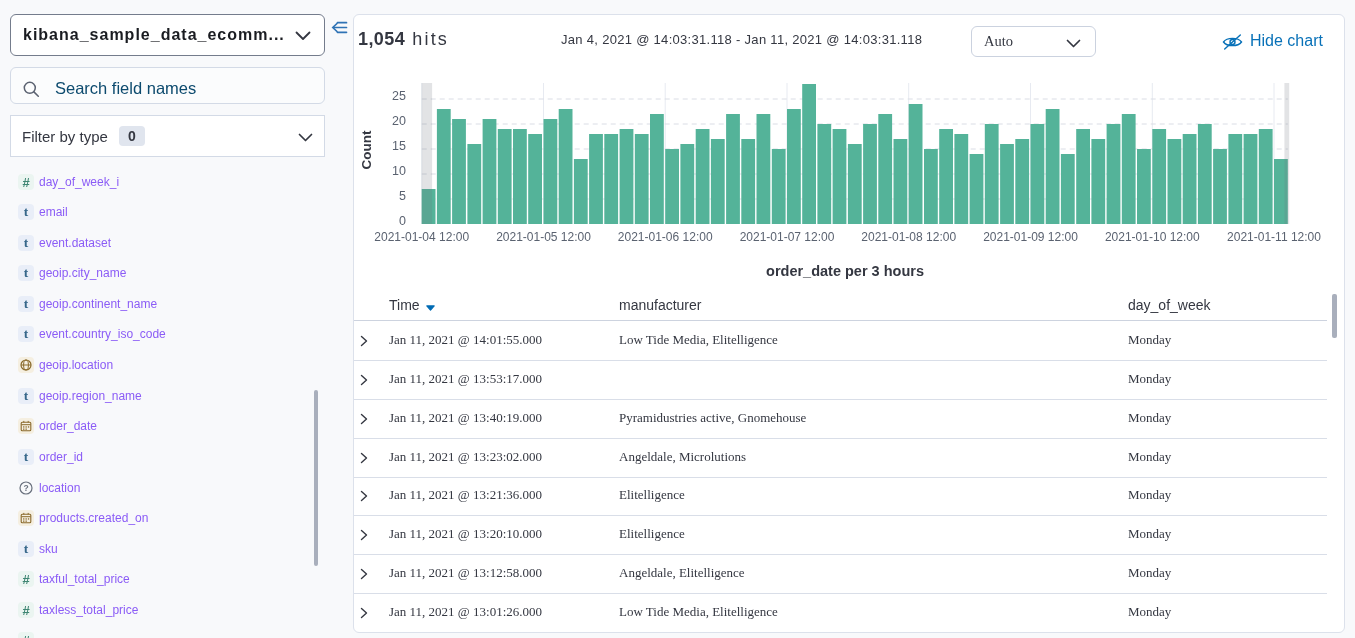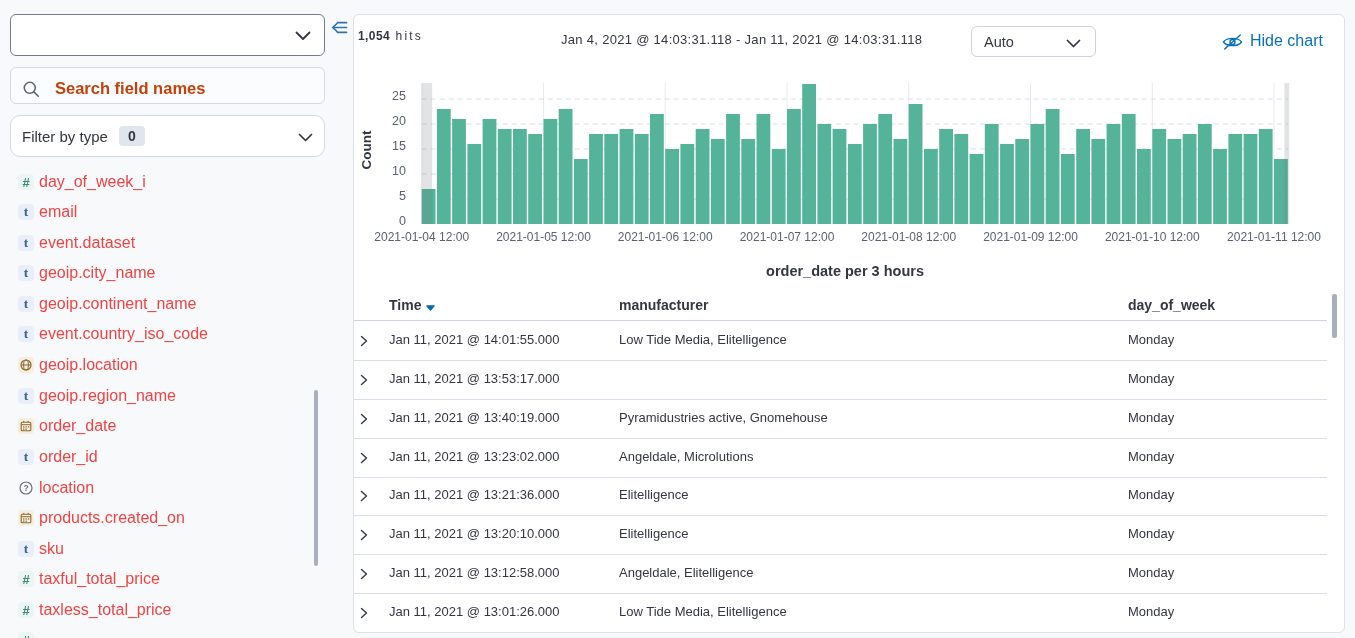--- a/index.html
+++ b/index.html
@@ -3,58 +3,59 @@
 * { margin:0; padding:0; box-sizing:border-box; }
 html,body { width:1355px; height:638px; overflow:hidden; background:#F8F9FB;
   font-family:"Liberation Sans",sans-serif; }
 .abs { position:absolute; }
 
 #idxsel { position:absolute; left:10px; top:14px; width:315px; height:42px; background:#fff;
   border:1px solid #747C8C; border-radius:6px; display:flex; align-items:center; }
 #idxsel .lbl { font-weight:bold; font-size:16px; color:#1a1c21; margin-left:12px; letter-spacing:1px; }
 #srch { position:absolute; left:10px; top:67px; width:315px; height:37px; background:#FBFCFD;
   border:1px solid #D3DAE6; border-radius:6px; display:flex; align-items:center; }
-#srch .ph { color:#c2410c; font-size:16.5px; margin-left:14px; position:relative; top:2.5px;font-weight:bold; }
+#srch .ph { color:#0c4a6e; font-size:16.5px; margin-left:14px; position:relative; top:2.5px; }
 #ftype { position:absolute; left:10px; top:115px; width:315px; height:42px; background:#fff;
-  border:1px solid #D3DAE6; border-radius:10px; display:flex; align-items:center; }
+  border:1px solid #D3DAE6; border-radius:0; display:flex; align-items:center; }
 #ftype .lbl { font-size:15px; color:#343741; margin-left:11px; }
 #ftype .cnt { background:#E0E5EE; color:#343741; font-weight:bold; font-size:14px; border-radius:4px;
   padding:2px 9px; margin-left:11px; }
 .fitem { position:absolute; left:18px; height:28px; display:flex; align-items:center; }
 .bdg { width:16px; height:16px; border-radius:4px; display:inline-flex; align-items:center;
   justify-content:center; flex:0 0 16px; }
 .bnum { background:#EBF5F1; color:#3F8673; font-weight:bold; font-size:13px; }
 .bt { background:#E9EEF8; color:#36678A; font-weight:bold; font-size:13.5px; font-family:"Liberation Serif",serif; }
 .bgeo { background:#F5EFE1; }
 .bq { background:transparent; }
-.fname { font-size:16px; color:#ef4444; margin-left:5px; white-space:nowrap; }
+.fname { font-size:12px; color:#8b5cf6; margin-left:5px; white-space:nowrap; }
 #sbscroll { position:absolute; left:314px; top:390px; width:4px; height:176px; background:#A9AFBC; border-radius:2px; }
 
 #panel { position:absolute; left:353px; top:14px; width:992px; height:619px; background:#fff;
   border:1px solid #DCE1EB; border-radius:6px; }
-#hits { position:absolute; left:358px; top:29px; font-size:12px; color:#343741; letter-spacing:2.2px; }
+#hits { position:absolute; left:358px; top:29px; font-size:18px; color:#343741; letter-spacing:2.2px; }
 #hits b { letter-spacing:0.4px; }
 #dater { position:absolute; left:561px; top:32px; width:402px; font-size:13px; letter-spacing:0.3px; color:#343741; white-space:nowrap; }
 #autosel { position:absolute; left:971px; top:26px; width:125px; height:31px; background:#fff;
   border:1px solid #CBD2DF; border-radius:6px; display:flex; align-items:center; }
-#autosel .lbl { font-size:14.5px; color:#343741; margin-left:12px; }
+#autosel .lbl { font-size:14.5px; color:#343741; margin-left:12px;font-family:Liberation Serif, serif; }
 #hidechart { position:absolute; left:1222px; top:33px; display:flex; align-items:center; color:#0871B8; }
 #hidechart .lbl { font-size:16px; margin-left:7px; position:relative; top:-1px; }
 
 #thead { position:absolute; left:354px; top:292px; width:973px; height:29px; border-bottom:1px solid #CDD3DF; }
-.hcell { position:absolute; top:5px; font-size:14px; font-weight:bold; color:#343741; }
+.hcell { position:absolute; top:5px; font-size:14px; font-weight:normal; color:#343741; }
 .trow { position:absolute; left:354px; width:973px; height:39px; border-bottom:1px solid #D9DEE8; }
-.trow span { position:absolute; top:10px; font-family:Liberation Sans, sans-serif; font-size:13px; color:#343741; white-space:nowrap; }
+.trow span { position:absolute; top:10px; font-family:Liberation Serif, serif; font-size:13px; color:#343741; white-space:nowrap; }
 .rchev { position:absolute; left:6px; top:13px; }
 .c1 { left:35px; } .c2 { left:265px; } .c3 { left:774px; }
 #tscroll { position:absolute; left:1332px; top:294px; width:5px; height:44px; background:#A9AFBC; border-radius:2px; }
 </style></head>
 <body>
 
 <div id="idxsel">
+    <span class="lbl">kibana_sample_data_ecomm...</span>
 <svg class="abs" style="left:284px;top:16px" width="16" height="10" viewBox="0 0 16 10">
       <path d="M1.5 1.5 L8 8 L14.5 1.5" fill="none" stroke="#343741" stroke-width="1.8" stroke-linecap="round" stroke-linejoin="round"></path>
     </svg>
 </div>
 <svg class="abs" style="left:331px;top:21px" width="17" height="13" viewBox="0 0 17 13">
 <g stroke="#2F73B5" stroke-width="1.7" stroke-linecap="round" fill="none">
 <line x1="6.5" y1="1.7" x2="15.5" y2="1.7"></line>
 <line x1="3" y1="6.5" x2="15.5" y2="6.5"></line>
 <line x1="6.5" y1="11.3" x2="15.5" y2="11.3"></line>
 <path d="M6 2.5 L1.8 6.5 L6 10.5"></path>

